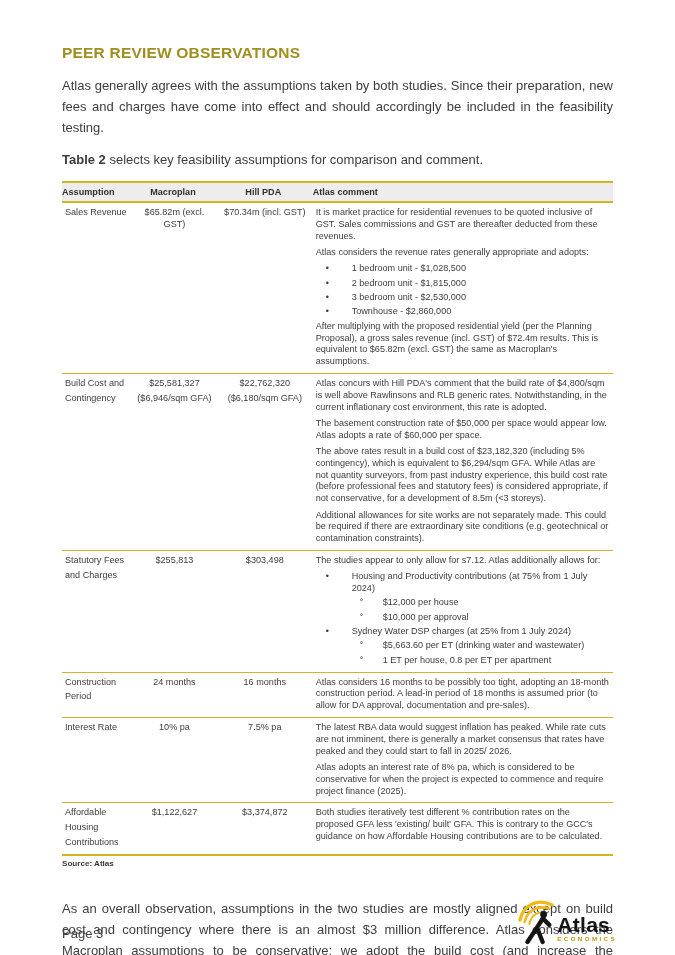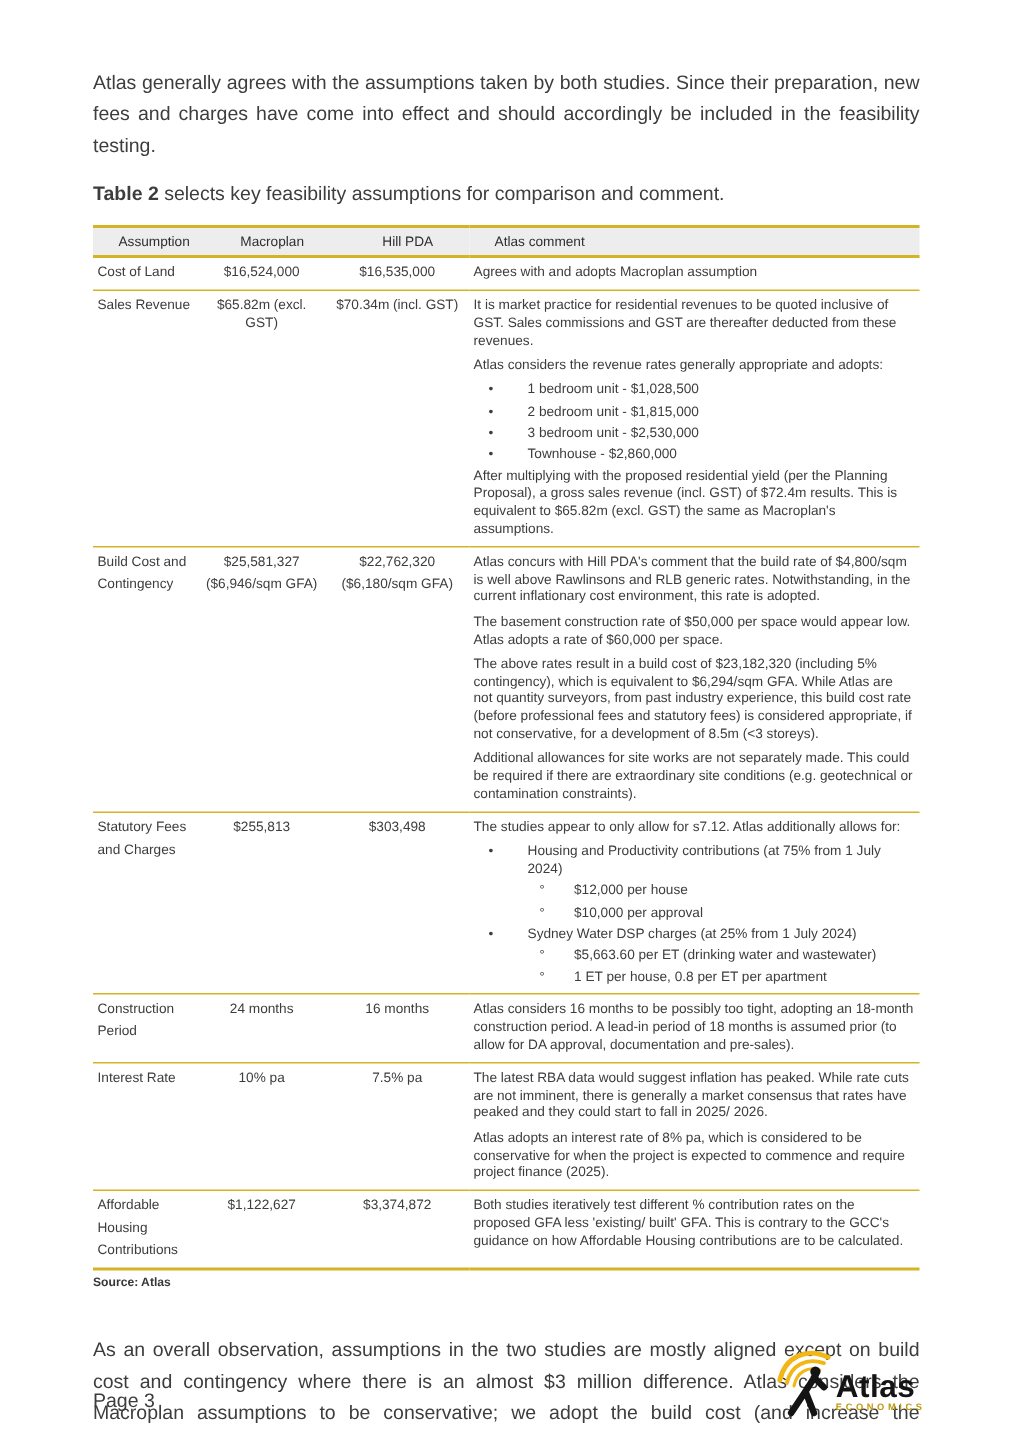--- a/index.html
+++ b/index.html
@@ -30,22 +30,22 @@
     width:100%;border-collapse:collapse;table-layout:fixed;
     border-top:2.5px solid var(--border-gold);
   }
   col.c-assumption{width:12.7%;}
   col.c-macroplan{width:15.6%;}
   col.c-hillpda{width:17.2%;}
   col.c-comment{width:54.5%;}
   thead th{
     background:var(--header-bg);
     border-bottom:2px solid var(--border-gold);
-    font-size:9.1px;font-weight:normal;color:#2f2f2f;
-    text-align:left;padding:4px 4px 4px 17px;margin-top:25px;
+    font-size:9.1px;font-weight:bold;color:#2f2f2f;
+    text-align:left;padding:4px 4px 4px 0;margin-top:25px;
   }
   thead th.center{text-align:center;}
   tbody td{
     border-bottom:1.6px solid var(--border-gold);
     vertical-align:top;font-size:9.1px;line-height:1.3;
     padding:4px 4px 5px 3px;
   }
   tbody tr:last-child td{border-bottom:2px solid var(--border-gold);}
   td.center{text-align:center;}
   .cell-line{margin-bottom:3px;}
@@ -71,20 +71,21 @@
   .logo svg{display:block;margin-right:2px;}
   .logo-text{display:flex;flex-direction:column;line-height:1;padding-bottom:3px;}
   .logo-name{font-size:21px;font-weight:bold;color:#141414;letter-spacing:.3px;}
   .logo-sub{font-size:6.2px;font-weight:bold;letter-spacing:2.4px;color:#c0980f;margin-top:1px;}
 </style>
 </head>
 <body>
 
 <div class="page">
 
+  <h1 class="title">PEER REVIEW OBSERVATIONS</h1>
 
   <p class="body-text justify">Atlas generally agrees with the assumptions taken by both studies. Since their preparation, new fees and charges have come into effect and should accordingly be included in the feasibility testing.</p>
 
   <p class="body-text"><span class="bold">Table 2</span><span> selects key feasibility assumptions for comparison and comment.</span></p>
 
 
   <table class="feas">
     <colgroup>
       <col class="c-assumption">
         <col class="c-macroplan">
@@ -95,34 +96,20 @@
       <tr>
         <th>Assumption</th>
         <th class="center">Macroplan</th>
         <th class="center">Hill PDA</th>
         <th>Atlas comment</th>
       </tr>
     </thead>
     <tbody id="table-body">
         <tr>
           <td>
-            <div class="cell-line">Cost of Land</div>
-          </td>
-          <td class="center">
-            <div class="cell-line">$16,524,000</div>
-          </td>
-          <td class="center">
-            <div class="cell-line">$16,535,000</div>
-          </td>
-          <td>
-            <div class="cblock">Agrees with and adopts Macroplan assumption</div>
-          </td>
-        </tr>
-        <tr>
-          <td>
             <div class="cell-line">Sales Revenue</div>
           </td>
           <td class="center">
             <div class="cell-line">$65.82m (excl. GST)</div>
           </td>
           <td class="center">
             <div class="cell-line">$70.34m (incl. GST)</div>
           </td>
           <td>
             <div class="cblock">It is market practice for residential revenues to be quoted inclusive of GST. Sales commissions and GST are thereafter deducted from these revenues.</div>

